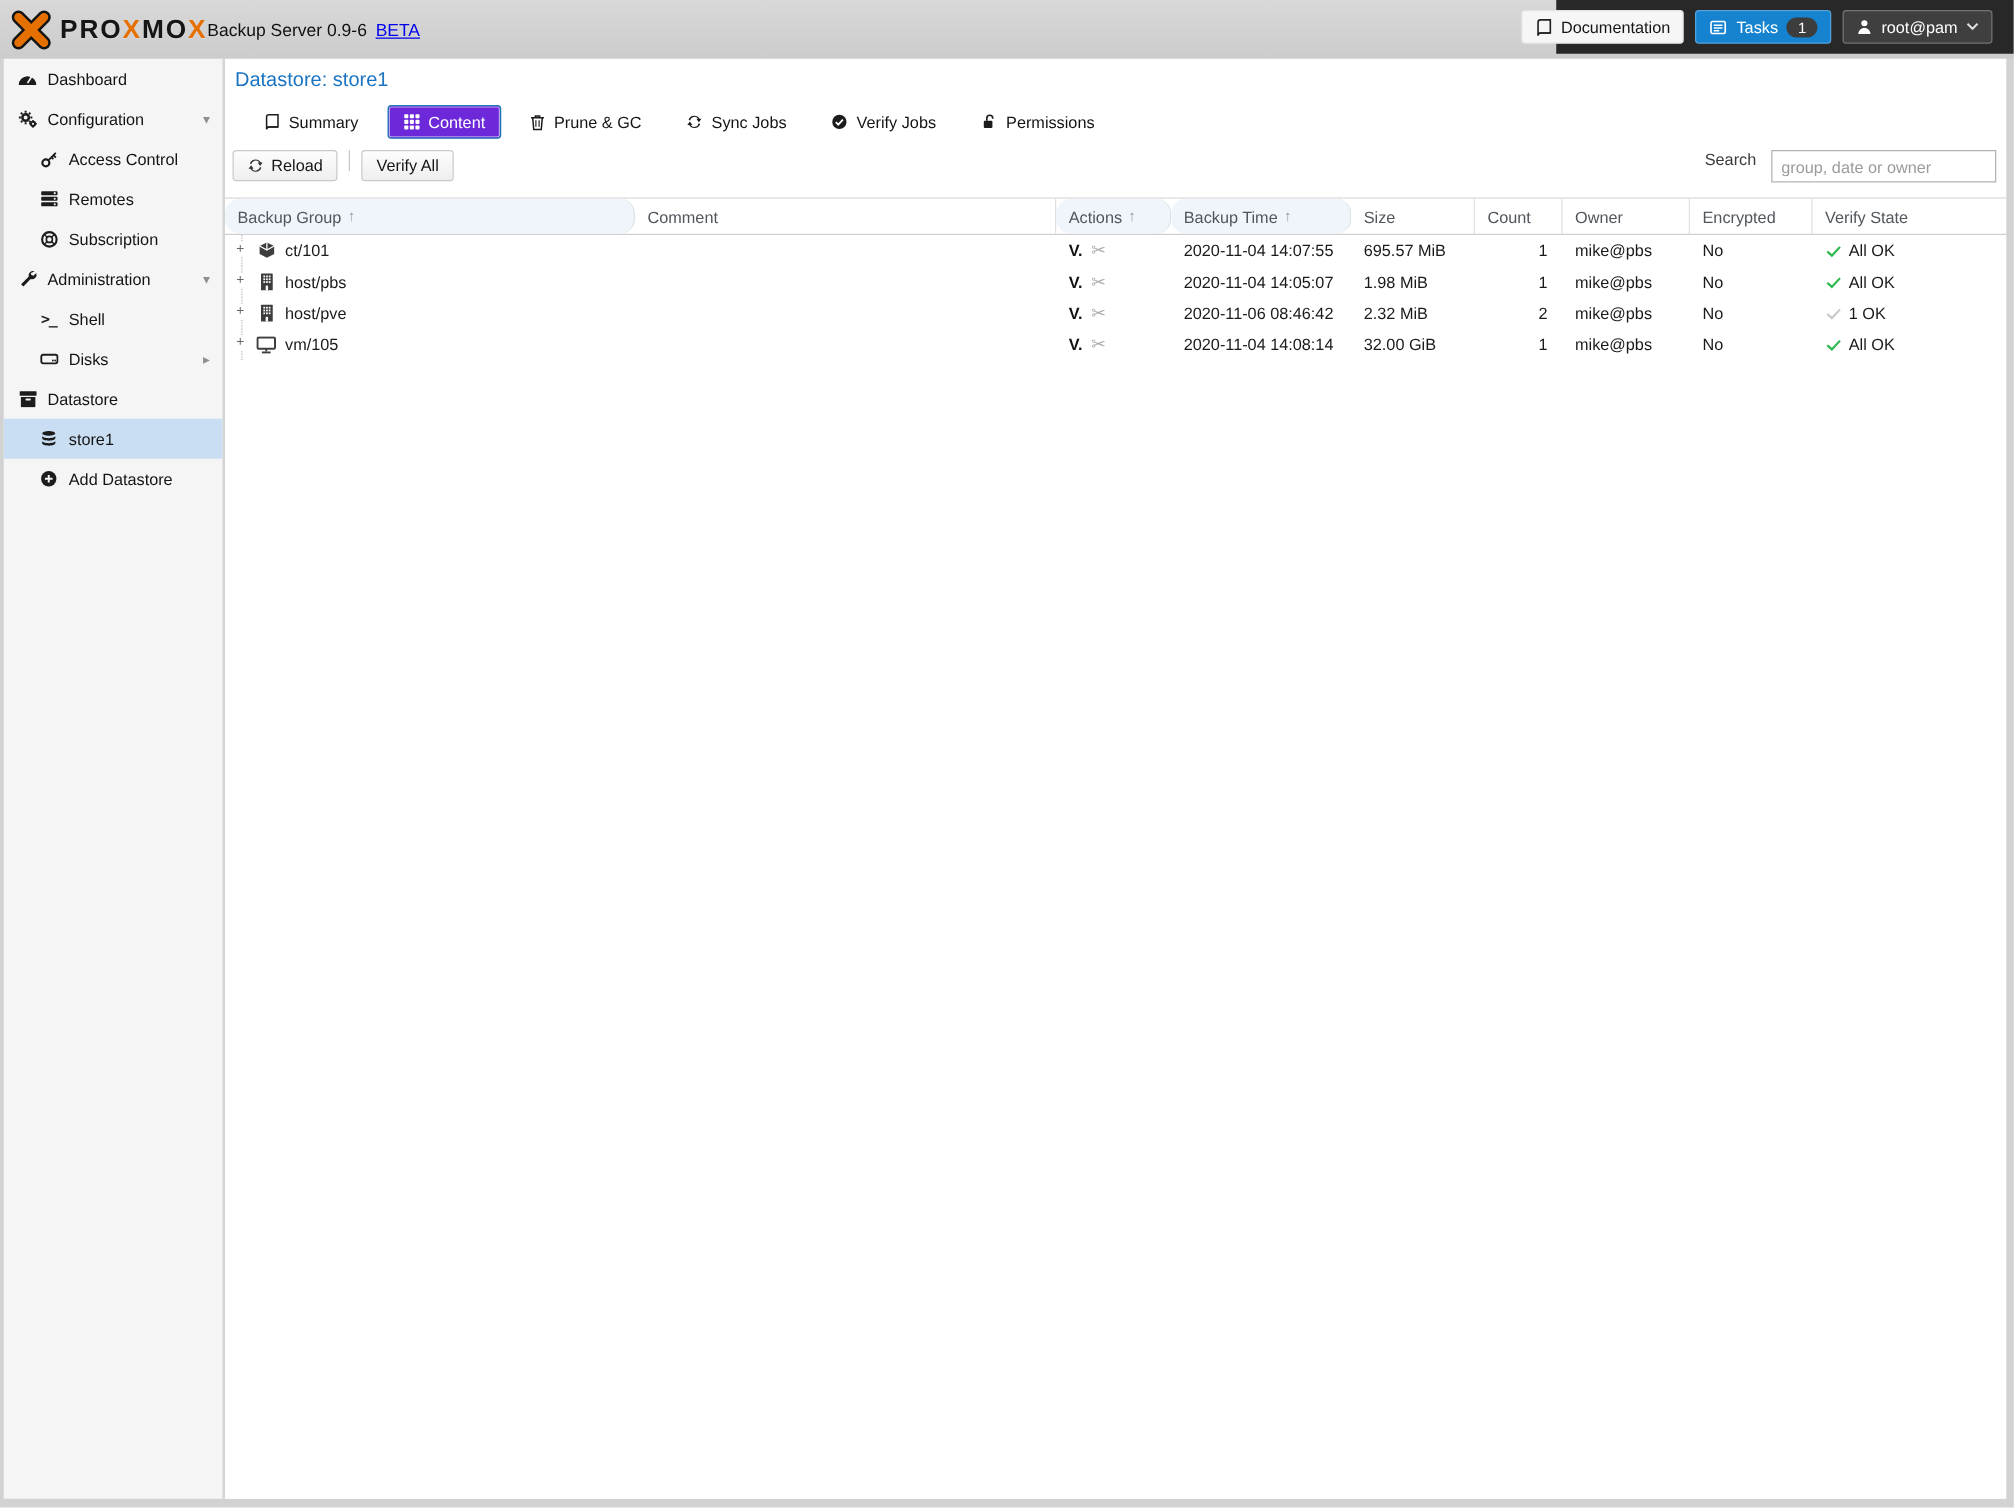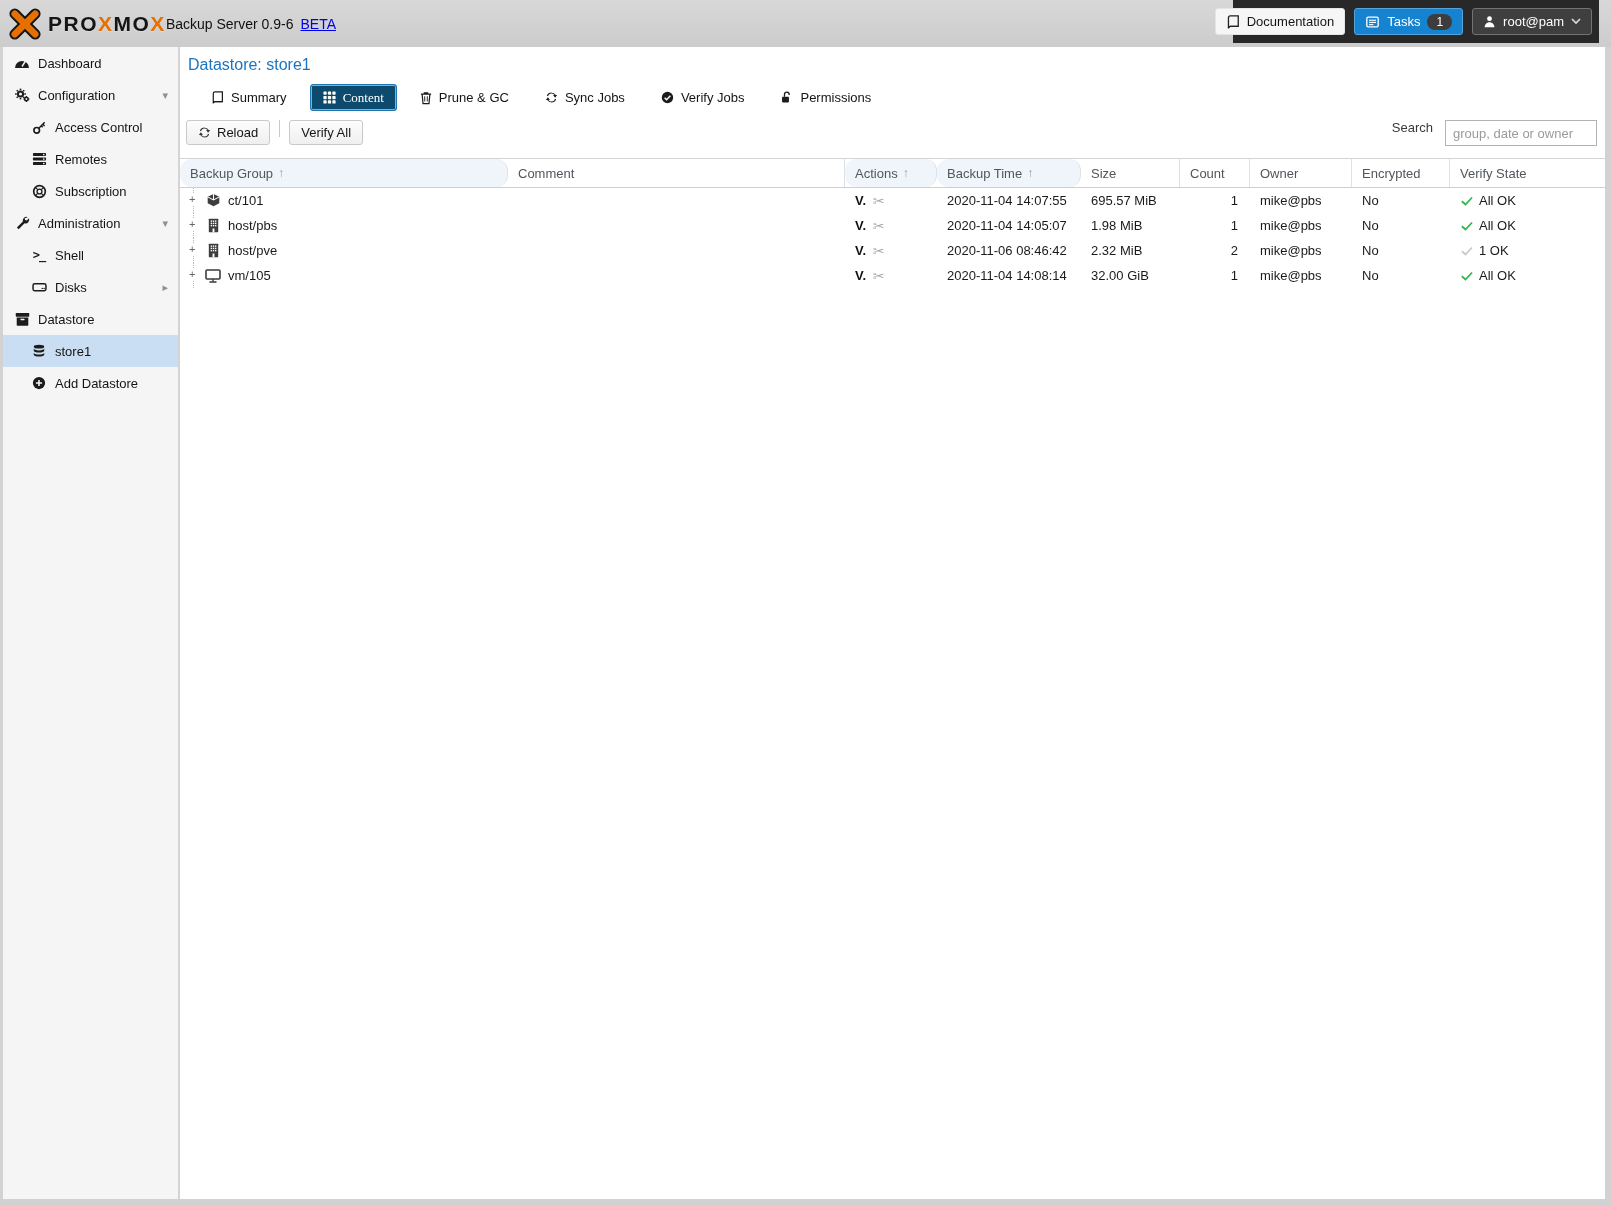--- a/index.html
+++ b/index.html
@@ -18,23 +18,23 @@
   }
   .brand-area { display:flex; align-items:center; padding-left:8px; }
   .logo-x { width:34px; height:34px; margin-right:6px; }
   .wordmark { font-size:21px; font-weight:800; letter-spacing:1.5px; color:#151515;
               text-shadow:0 1px 0 rgba(255,255,255,0.25); }
   .wordmark .ox { color:#e57000; }
   .product-name { font-size:14px; color:#101010; }
   .beta-link { margin-left:7px; font-size:14px; color:#0000ee; text-decoration:underline; cursor:pointer; }
 
   .top-right-panel {
-    position:absolute; top:0; right:12px; height:43px; width:366px;
+    position:absolute; top:0; right:0; height:43px; width:366px;
     background:#282828; display:flex; align-items:center; justify-content:flex-end;
-    padding-right:7px; gap:9px;
+    padding-right:17px; gap:9px;
   }
   .hdr-btn {
     height:27px; display:inline-flex; align-items:center; gap:7px;
     padding:0 10px; border-radius:3px; font-size:13px; cursor:pointer;
   }
   .btn-doc { background:#f6f6f6; color:#151515; border:1px solid #e4e4e4; }
   .btn-tasks { background:#1583d0; color:#fff; border:1px solid #54a3dc; }
   .task-badge { background:#3d3d3d; color:#fff; border-radius:9px; padding:1px 9px; font-size:12px; }
   .btn-user { background:#3f3f3f; color:#fff; border:1px solid #737373; }
   .hdr-btn svg { flex:none; }
@@ -59,40 +59,39 @@
   .page-title { font-size:16px; color:#1a74c2; }
 
   .tabs-row { height:27px; padding-left:18px; display:flex; gap:10px; }
   .tab {
     height:27px; display:inline-flex; align-items:center; gap:7px;
     padding:0 12px; border-radius:3px; font-size:13px; color:#141414; cursor:pointer;
     border:1px solid transparent;
   }
   .tab svg { color:#1c1c1c; }
   .tab.active {
-    background:#0c4a6e; color:#fff; border:1px solid #1c77b6;
+    background:#6d28d9; color:#fff; border:1px solid #1c77b6;
     box-shadow:inset 0 0 0 1px rgba(255,255,255,0.55);
-    font-family:Liberation Serif, serif;
   }
   .tab.active svg { color:#fff; }
 
   .toolbar {
     margin-top:9px; height:39px; padding:0 6px; display:flex; align-items:flex-start;
     border-bottom:1px solid #d4d4d4; background:#fff;
   }
   .tb-btn {
     height:25px; display:inline-flex; align-items:center; gap:6px; padding:0 11px;
     background:linear-gradient(#fdfdfd,#efefef); border:1px solid #c9c9c9; border-radius:3px;
     font-size:13px; color:#141414; cursor:pointer;
   }
   .tb-sep { width:1px; height:17px; background:#c8c8c8; margin:0 9px; }
   .tb-spacer { flex:1; }
   .search-label { color:#3a3a3a; margin-right:12px; }
   .search-input {
-    width:152px; height:26px; border:1px solid #b3b3b3; padding:0 7px;
+    width:180px; height:26px; border:1px solid #b3b3b3; padding:0 7px;
     font-size:13px; font-family:inherit; color:#222; margin-right:2px; background:#fff;
   }
   .search-input::placeholder { color:#9b9b9b; }
 
   
   .grid-header { display:flex; height:29px; border-bottom:1px solid #cfcfcf; background:#fff; }
   .gh-cell {
     display:flex; align-items:center; padding:0 10px; font-size:13px; color:#50565c;
     border-right:1px solid #dde2e6; height:100%; cursor:pointer; overflow:hidden; white-space:nowrap;
   }

